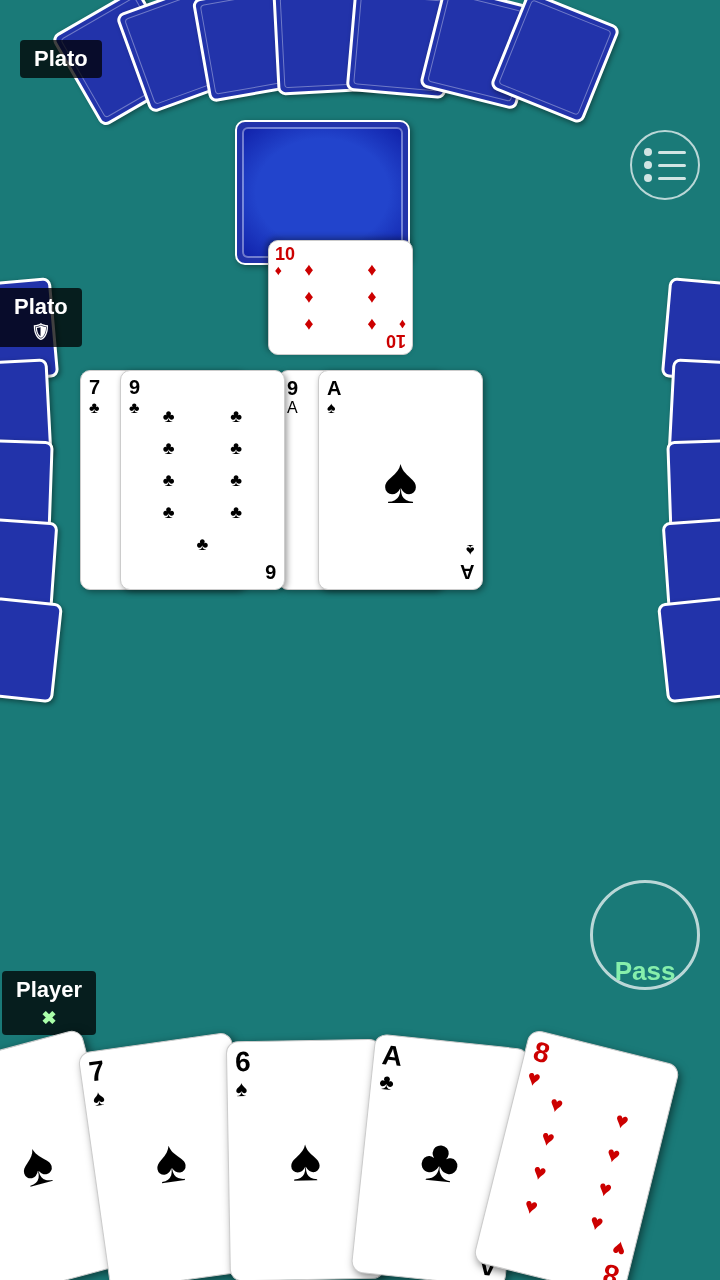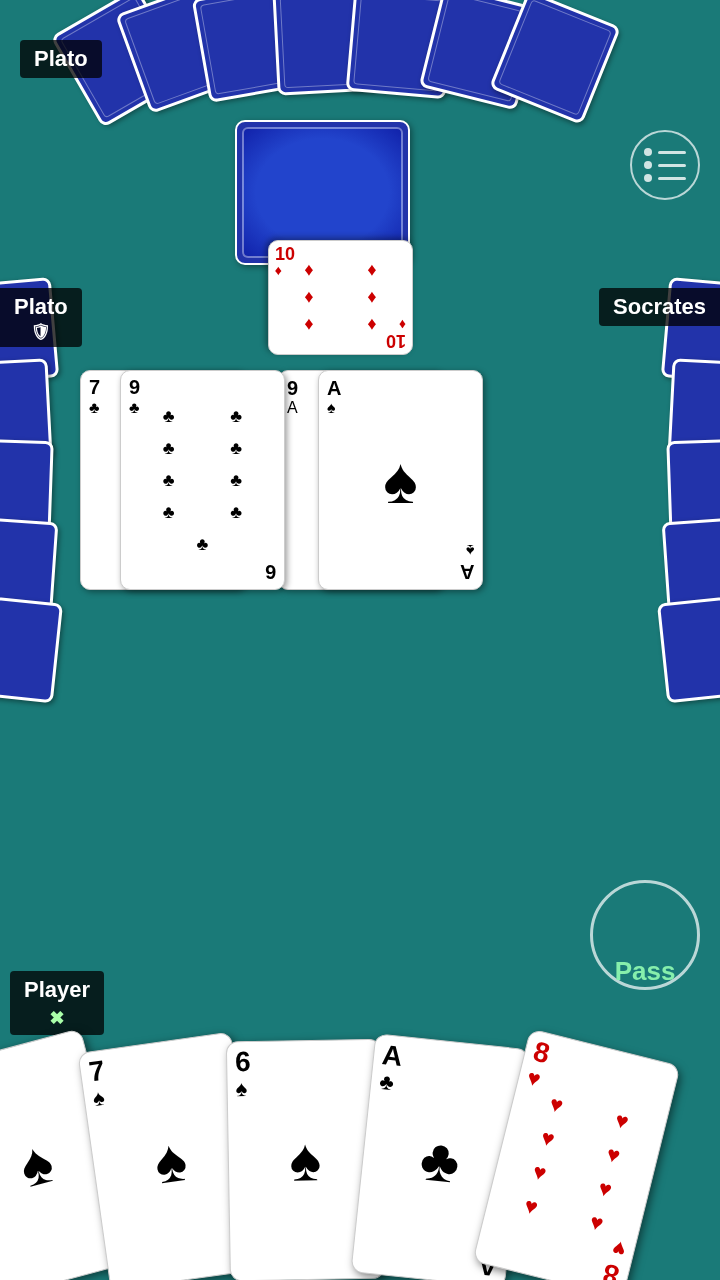--- a/index.html
+++ b/index.html
@@ -219,21 +219,21 @@
       color: black;
       background: white;
       padding: 0 4px;
       border-radius: 4px;
     }
 
     
     .player-bottom-label {
       position: absolute;
       bottom: 245px;
-      left: 10px;
+      left: 2px;
       background: rgba(0,0,0,0.75);
       color: white;
       padding: 6px 14px;
       border-radius: 4px;
       font-size: 22px;
       font-weight: bold;
     }
     .player-bottom-label .swords {
       display: block;
       text-align: center;
@@ -381,23 +381,20 @@
   </div>
 
   <div class="right-cards-area">
     <div class="right-fan-card" style="top:0px; right:-15px; left:auto; transform: rotate(5deg);"></div>
     <div class="right-fan-card" style="top:80px; right:-20px; left:auto; transform: rotate(3deg);"></div>
     <div class="right-fan-card" style="top:160px; right:-18px; left:auto; transform: rotate(-2deg);"></div>
     <div class="right-fan-card" style="top:240px; right:-15px; left:auto; transform: rotate(-4deg);"></div>
     <div class="right-fan-card" style="top:320px; right:-12px; left:auto; transform: rotate(-6deg);"></div>
   </div>
 
-  <div class="player-label" style="top:288px; right:0px; left:auto; border-radius:4px 0 0 4px;">
-    <span>Socrates</span>
-  </div>
 
   <div class="center-area">
 
     <div class="card-back center-facedown" style="position:absolute; width:175px; height:145px; top:0; left:155px;">
       <span class="bid-number">10</span>
     </div>
 
     <div class="card" style="position:absolute; width:145px; height:115px; top:120px; left:188px; transform: rotate(180deg);">
       <span class="card-rank-top red">10</span>
       <span class="card-suit-top red">♦</span>

